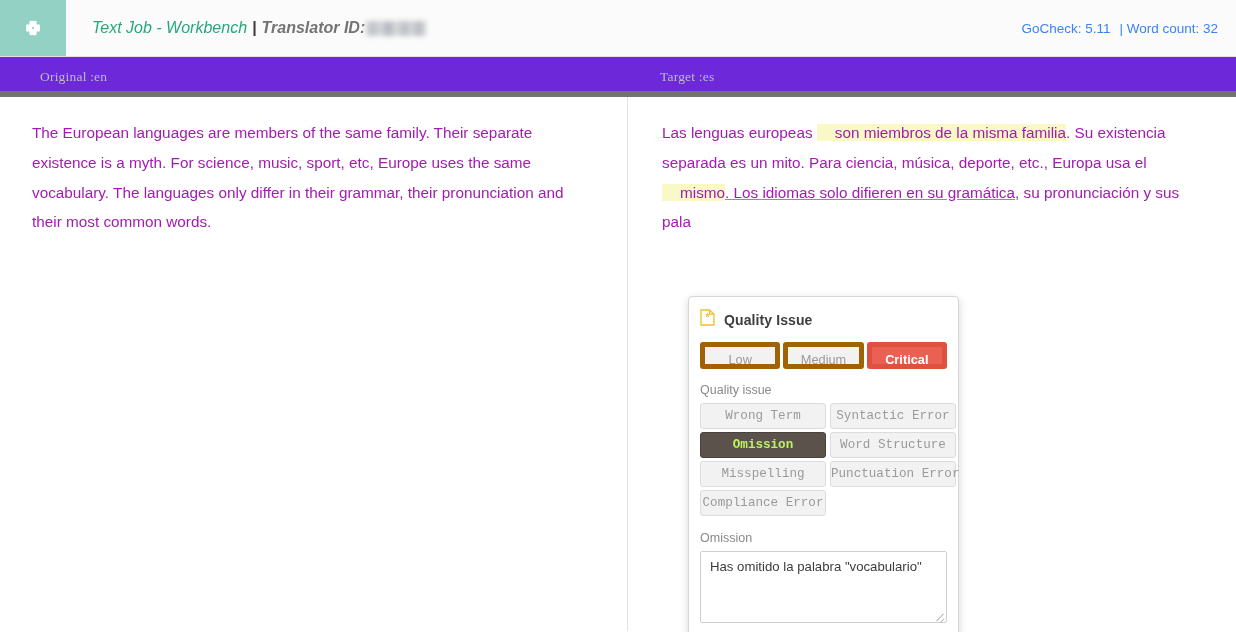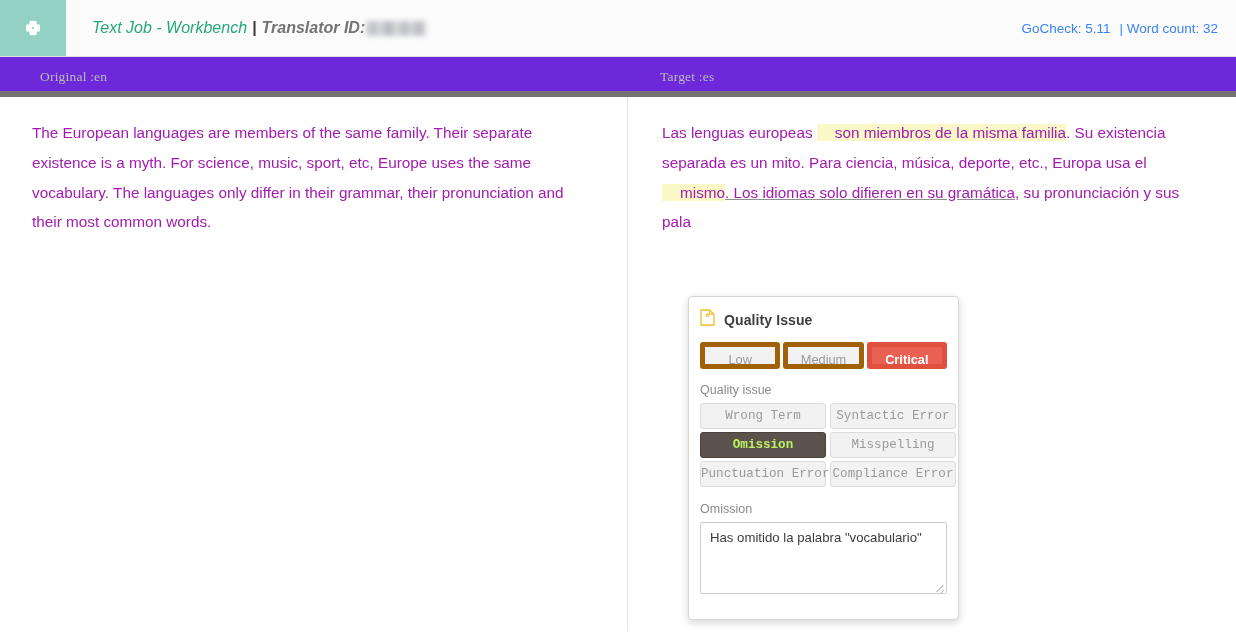--- a/index.html
+++ b/index.html
@@ -301,20 +301,21 @@
       <div class="seg-btn">Low</div>
       <div class="seg-btn">Medium</div>
       <div class="seg-btn sel-critical">Critical</div>
     </div>
 
     <div class="field-label">Quality issue</div>
     <div class="qi-grid">
       <div class="qi-btn">Wrong Term</div>
       <div class="qi-btn">Syntactic Error</div>
       <div class="qi-btn selected">Omission</div>
+      <div class="qi-btn">Word Structure</div>
       <div class="qi-btn">Misspelling</div>
       <div class="qi-btn">Punctuation Error</div>
       <div class="qi-btn">Compliance Error</div>
     </div>
 
     <div class="field-label">Omission</div>
     <div class="comment-wrap">
       <textarea class="comment-box" style="">Has omitido la palabra "vocabulario"</textarea>
       <span class="resize-grip"></span>
     </div>

